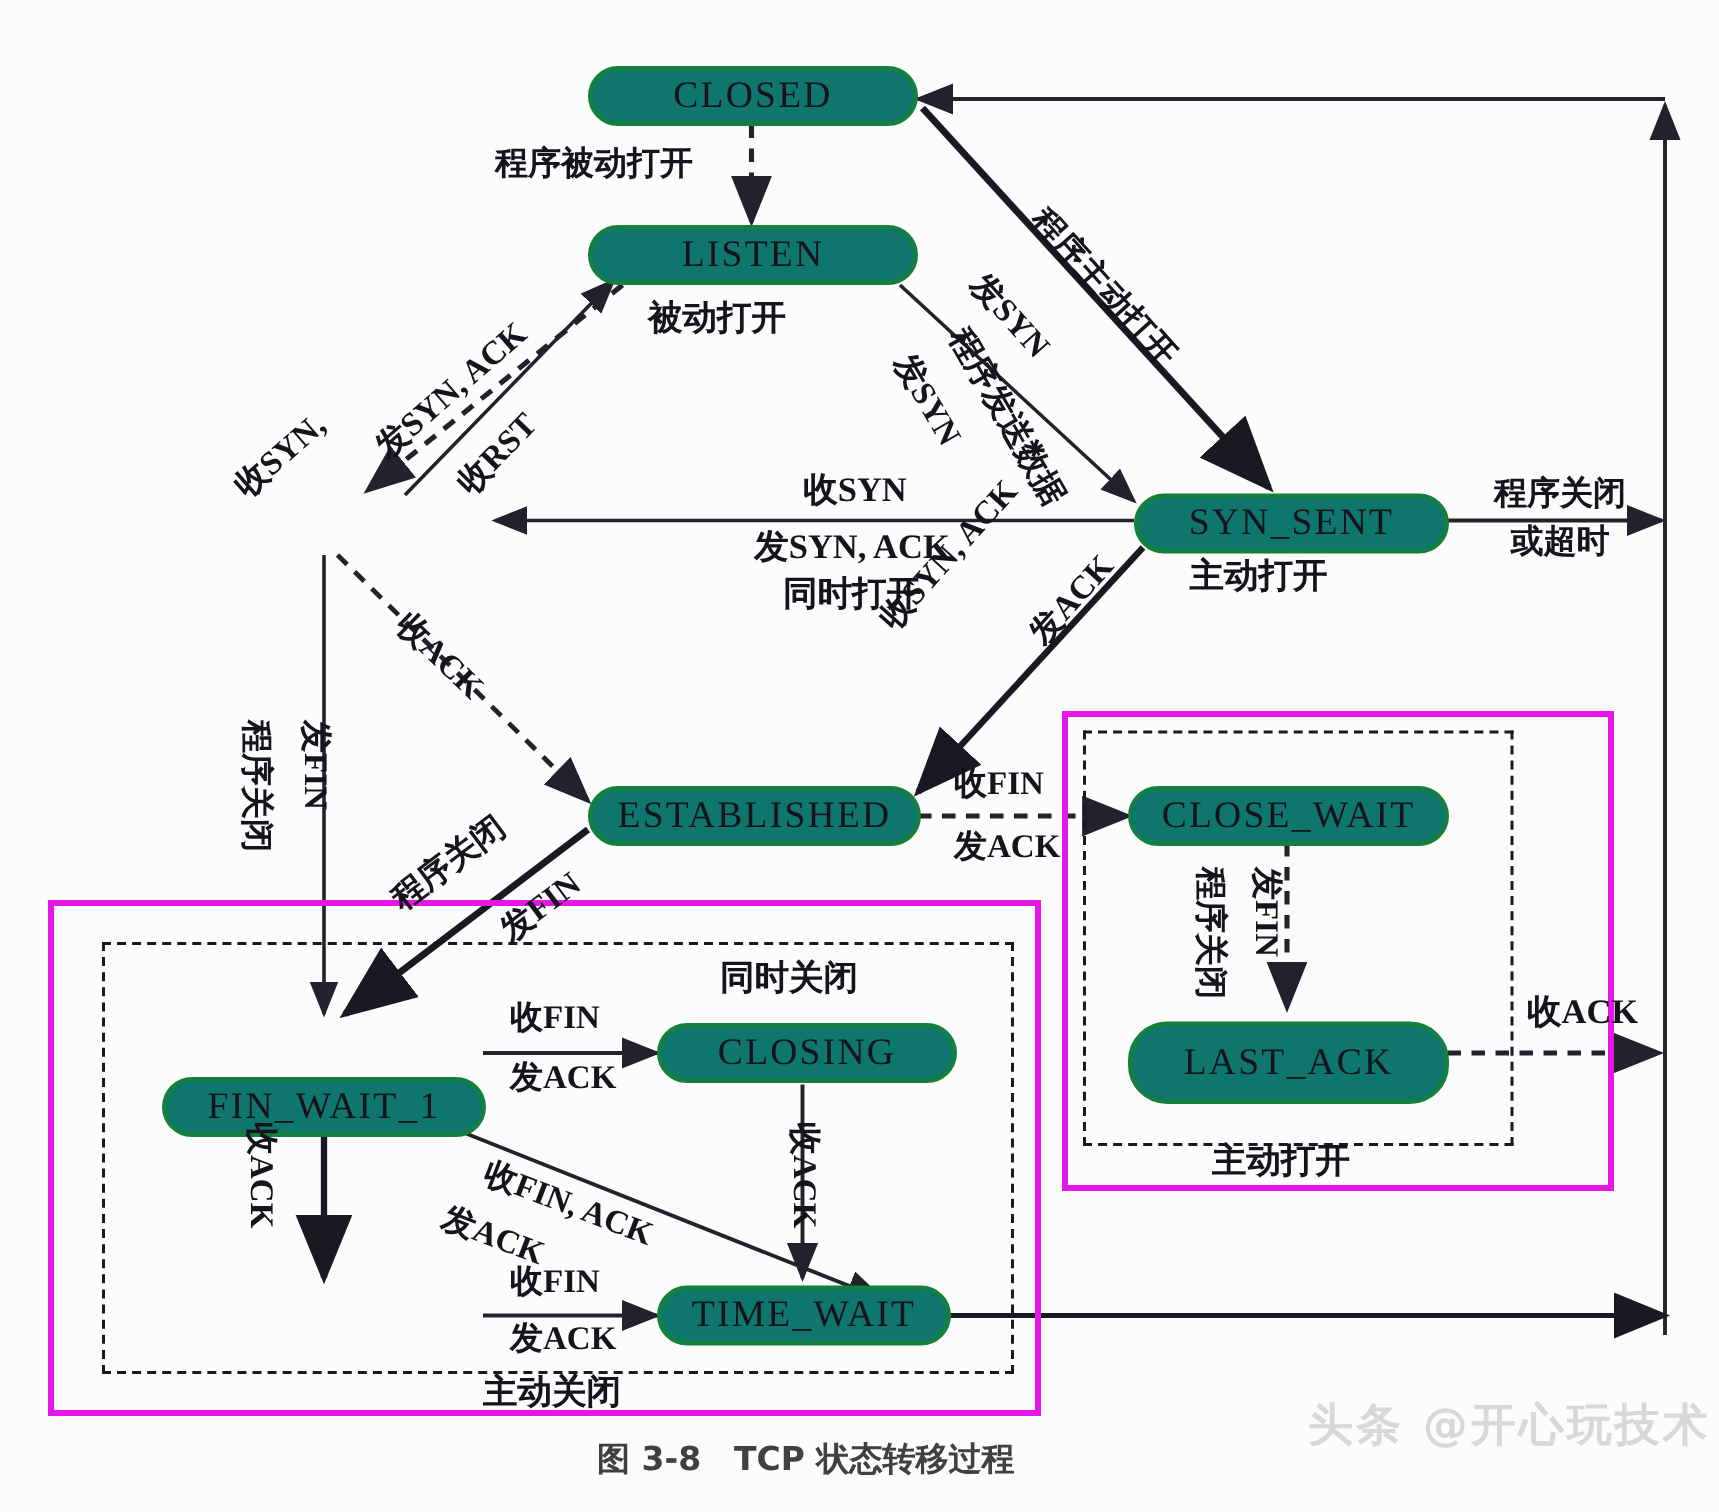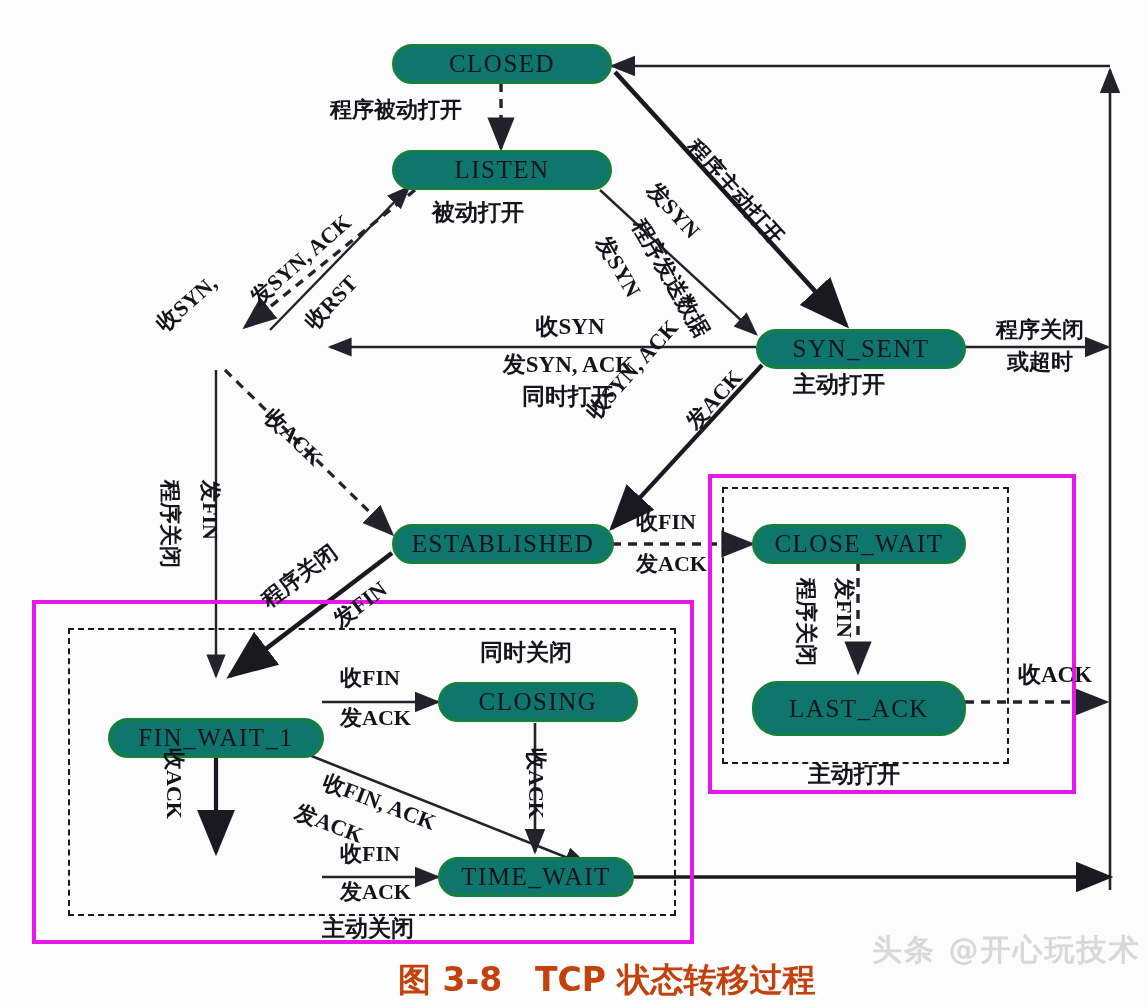--- a/index.html
+++ b/index.html
@@ -44,22 +44,22 @@
   .dashbox{
     position:absolute;
     border:2px dashed #1a1922;
     box-sizing:border-box;
     background:transparent;
   }
   .caption{
     position:absolute;
     font-family:"DejaVu Sans",sans-serif;
     font-weight:700;
-    font-size:33px;
-    color:#c2410c;
+    font-size:22px;
+    color:#404040;
     white-space:nowrap;
   }
   .watermark{
     position:absolute;
     font-family:"DejaVu Sans",sans-serif;
     font-weight:700;
     font-size:30px;
     color:#d8d8d8;
     letter-spacing:2px;
     white-space:nowrap;

